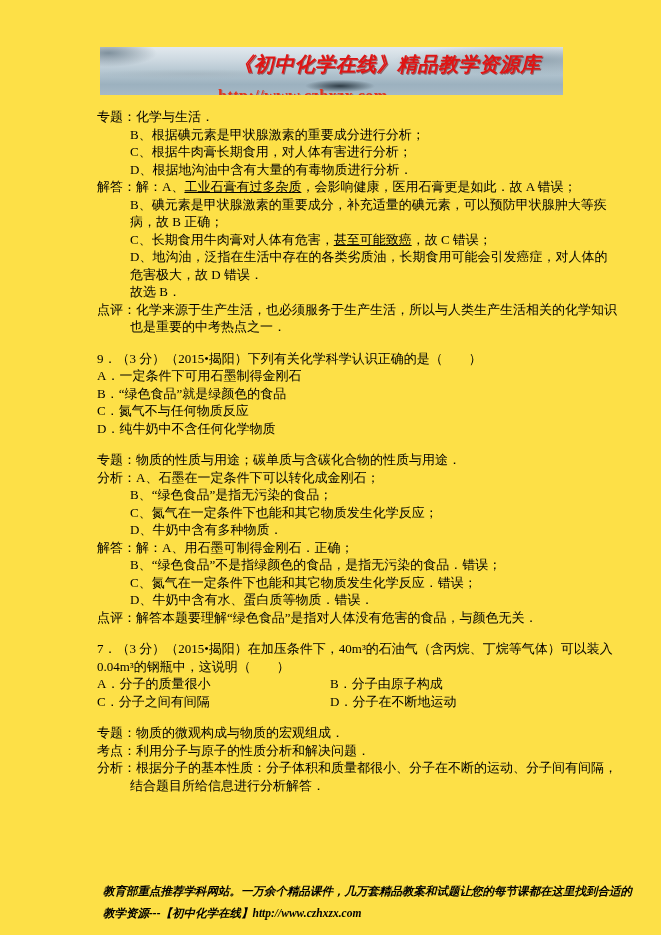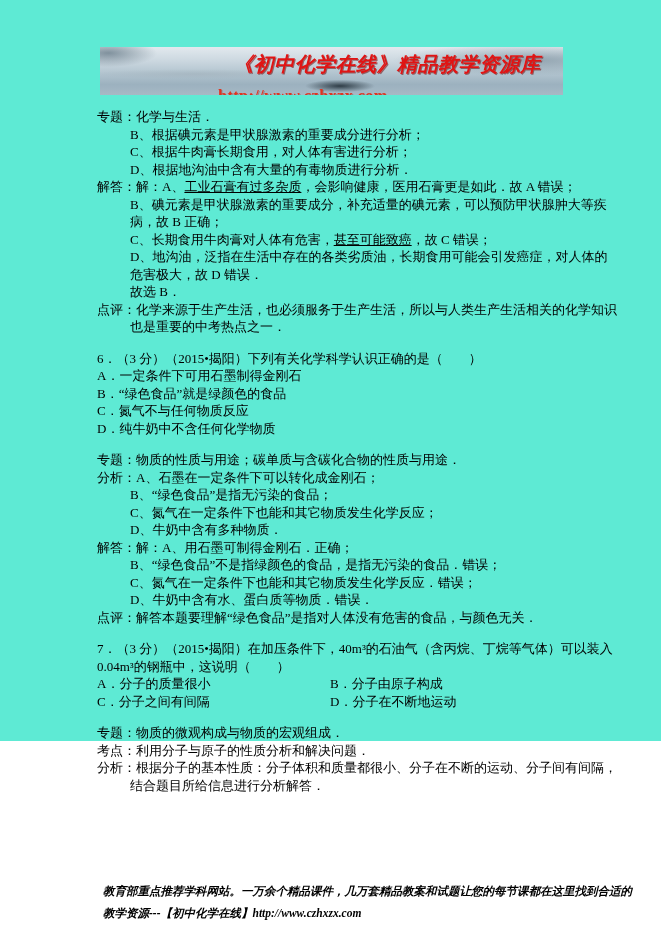--- a/index.html
+++ b/index.html
@@ -1,20 +1,20 @@
 <!DOCTYPE html>
 <html style="--banner-red: #e01414; --banner-url-red: #e0331f;"><head>
 <meta charset="utf-8">
 <style>
   html, body { margin:0; padding:0; }
   body {
     width:661px; height:935px; background:#ffffff; overflow:hidden;
     font-family:"Liberation Serif","DejaVu Serif",serif;
   }
-  .page { position:relative; width:661px; height:741px; background:#5eead4; }
+  .page { position:relative; width:661px; height:935px; background:#fde047; }
 
   
   .banner { position:absolute; left:100px; top:47px; width:463px; height:48px; overflow:hidden; }
   .banner-art {
     position:absolute; left:0; top:0; right:0; bottom:0;
     background:
       radial-gradient(ellipse 50px 9px at 240px 39px, rgba(32,45,54,0.88), rgba(32,45,54,0) 70%),
       radial-gradient(ellipse 70px 20px at 8px 6px, rgba(98,118,132,0.75), rgba(98,118,132,0) 70%),
       radial-gradient(ellipse 190px 22px at 430px 13px, rgba(122,143,157,0.72), rgba(122,143,157,0) 72%),
       radial-gradient(ellipse 150px 7px at 95px 27px, rgba(160,175,185,0.55), rgba(160,175,185,0) 70%),
@@ -74,21 +74,21 @@
         <div class="line indent1">B、碘元素是甲状腺激素的重要成分，补充适量的碘元素，可以预防甲状腺肿大等疾</div>
         <div class="line indent1">病，故 B 正确；</div>
         <div class="line indent1"><span>C、长期食用牛肉膏对人体有危害，</span><span class="u">甚至可能致癌</span><span>，故 C 错误；</span></div>
         <div class="line indent1">D、地沟油，泛指在生活中存在的各类劣质油，长期食用可能会引发癌症，对人体的</div>
         <div class="line indent1">危害极大，故 D 错误．</div>
         <div class="line indent1">故选 B．</div>
         <div class="line">点评：化学来源于生产生活，也必须服务于生产生活，所以与人类生产生活相关的化学知识</div>
         <div class="line indent1">也是重要的中考热点之一．</div>
       </div>
       <div class="section">
-        <div class="line">6．（3 分）（2015•揭阳）下列有关化学科学认识正确的是（　　）</div>
+        <div class="line">9．（3 分）（2015•揭阳）下列有关化学科学认识正确的是（　　）</div>
         <div class="line">A．一定条件下可用石墨制得金刚石</div>
         <div class="line">B．“绿色食品”就是绿颜色的食品</div>
         <div class="line">C．氮气不与任何物质反应</div>
         <div class="line">D．纯牛奶中不含任何化学物质</div>
       </div>
       <div class="section">
         <div class="line">专题：物质的性质与用途；碳单质与含碳化合物的性质与用途．</div>
         <div class="line">分析：A、石墨在一定条件下可以转化成金刚石；</div>
         <div class="line indent1">B、“绿色食品”是指无污染的食品；</div>
         <div class="line indent1">C、氮气在一定条件下也能和其它物质发生化学反应；</div>

